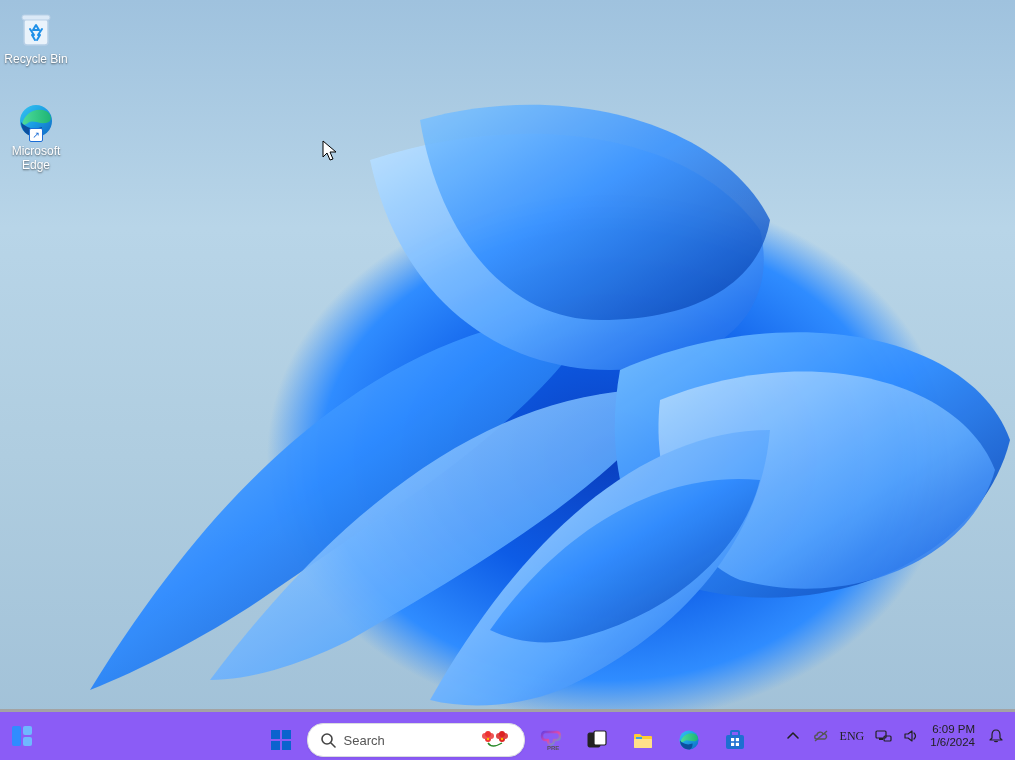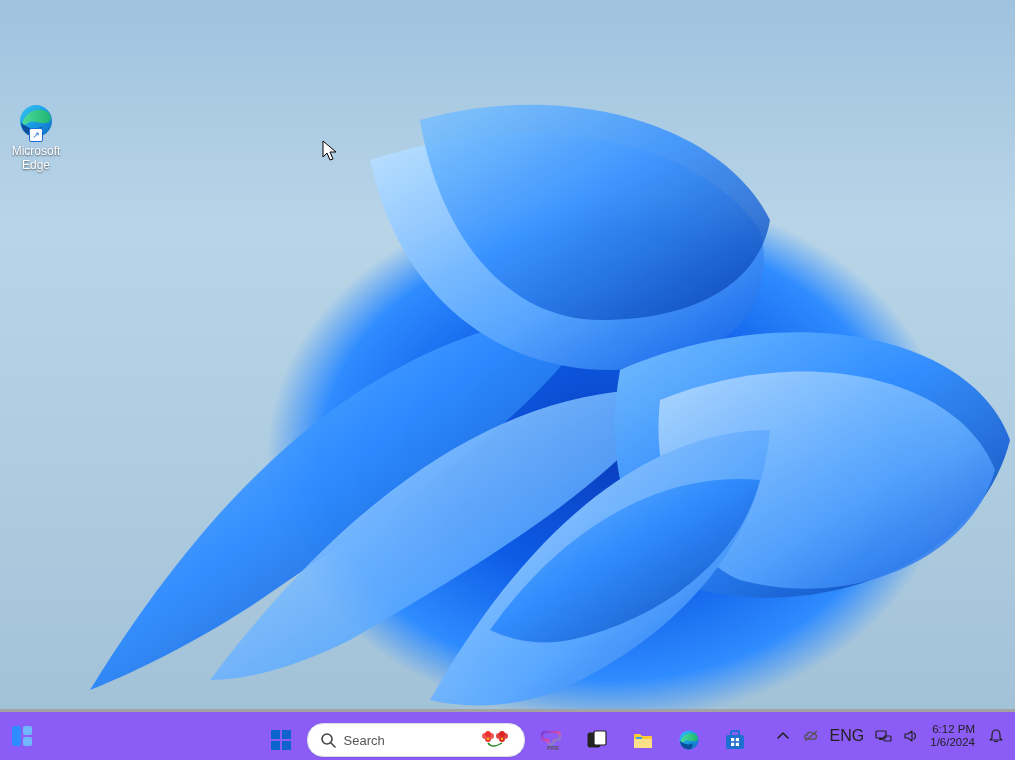--- a/index.html
+++ b/index.html
@@ -17,21 +17,21 @@
   .taskbar{position:absolute;left:0;right:0;bottom:0;height:48px;background:#8b5cf6;border-top:3px solid #a3a3a3;display:flex;align-items:flex-end;}
   .tb-left{position:absolute;left:4px;top:6px;width:36px;height:36px;display:flex;align-items:center;justify-content:center;border-radius:4px;}
   .tb-center{margin:0 auto;display:flex;align-items:center;gap:6px;}
   .tb-btn{width:40px;height:40px;display:flex;align-items:center;justify-content:center;border-radius:4px;}
   .search-pill{display:flex;align-items:center;gap:8px;height:32px;padding:0 14px 0 12px;background:#fff;border:1px solid #d9dbe0;border-radius:16px;min-width:190px;box-shadow:0 1px 2px rgba(0,0,0,.05);}
   .search-pill .txt{color:#555;font-size:13px;}
   .search-pill .flowers{margin-left:auto;display:flex;gap:2px;}
   .tb-right{position:absolute;right:8px;top:0;bottom:0;display:flex;align-items:center;gap:10px;color:#222;}
   .tray-ico{width:18px;height:18px;display:flex;align-items:center;justify-content:center;}
   .clock{text-align:right;font-size:11.5px;line-height:13px;color:#222;}
-  .lang{font-size:16px;color:#222;}
+  .lang{font-size:12px;color:#222;font-family:Liberation Serif, serif;}
   
   .cursor{position:absolute;left:322px;top:140px;pointer-events:none;}
   svg{display:block;}
 </style>
 </head>
 <body>
 
 <div class="desktop">
 
   <svg width="1015" height="760" style="position:absolute;inset:0">
@@ -52,20 +52,30 @@
       <path d="M210 680 C 360 480 520 380 680 390 C 610 490 470 570 350 640 C 300 665 250 680 210 680 Z" fill="url(#petalL)" opacity=".9"></path>
       <path d="M370 160 C 520 110 690 130 760 230 C 780 310 720 370 610 370 C 500 370 400 300 370 160 Z" fill="url(#petalL)"></path>
       <path d="M420 120 C 560 80 720 120 770 220 C 760 280 700 320 600 320 C 510 320 440 240 420 120 Z" fill="url(#petal)" opacity=".85"></path>
       <path d="M620 370 C 780 300 970 330 1010 440 C 980 560 830 620 700 590 C 640 570 600 480 620 370 Z" fill="url(#petal)"></path>
       <path d="M660 400 C 810 340 960 380 995 470 C 970 560 850 610 740 580 C 690 560 650 490 660 400 Z" fill="url(#petalL)" opacity=".9"></path>
       <path d="M430 700 C 520 540 640 430 770 430 C 760 550 670 640 560 690 C 520 706 470 710 430 700 Z" fill="url(#petalL)"></path>
       <path d="M490 630 C 560 530 660 470 760 480 C 740 560 660 620 570 640 C 540 646 510 640 490 630 Z" fill="url(#petal)" opacity=".9"></path>
     </g>
   </svg>
 
+  <div class="dicon" style="left:0;top:8px">
+    <div class="glyph">
+      <svg width="40" height="40" viewBox="0 0 40 40">
+        <rect x="8" y="10" width="24" height="26" rx="3" fill="#eaf3fb" stroke="#b7cfe6" stroke-width="1.5"></rect>
+        <rect x="6" y="6" width="28" height="5" rx="2" fill="#dbe9f7" stroke="#b7cfe6"></rect>
+        <path d="M14 20 l4 6 l-2 0 l3 5 M26 20 l-4 6 l2 0 l-3 5 M20 16 l-3 5 l6 0 z" stroke="#1e90e8" stroke-width="2" fill="none" stroke-linecap="round" stroke-linejoin="round"></path>
+      </svg>
+    </div>
+    <div class="lbl">Recycle Bin</div>
+  </div>
 
   <div class="dicon" style="left:0;top:100px">
     <div class="glyph" style="position:relative">
       <svg width="40" height="40" viewBox="0 0 40 40">
         <defs>
           <linearGradient id="eg1" x1="0" y1="0" x2="1" y2="1">
             <stop offset="0%" stop-color="#36c6f0"></stop>
               <stop offset="50%" stop-color="#1b9de3"></stop>
               <stop offset="100%" stop-color="#0f67c1"></stop>
           </linearGradient>
@@ -210,21 +220,21 @@
         <rect x="10" y="9" width="7" height="5" rx="1" fill="none" stroke="#222" stroke-width="1.2"></rect>
       </svg>
     </div>
     <div class="tray-ico">
       <svg width="18" height="18" viewBox="0 0 18 18">
         <path d="M3 7 L6 7 L10 4 L10 14 L6 11 L3 11 Z" fill="none" stroke="#222" stroke-width="1.2" stroke-linejoin="round"></path>
         <path d="M12 6 C14 8 14 10 12 12" fill="none" stroke="#222" stroke-width="1.2" stroke-linecap="round"></path>
       </svg>
     </div>
     <div class="clock">
-      <div>6:12 PM</div>
+      <div>6:09 PM</div>
       <div>1/6/2024</div>
     </div>
     <div class="tray-ico" style="width:22px">
       <svg width="18" height="18" viewBox="0 0 18 18">
         <path d="M9 3 C6 3 5 5 5 8 L5 11 L3 13 L15 13 L13 11 L13 8 C13 5 12 3 9 3 Z" fill="none" stroke="#222" stroke-width="1.2" stroke-linejoin="round"></path>
         <path d="M7.5 14 C7.5 15 10.5 15 10.5 14" fill="none" stroke="#222" stroke-width="1.2"></path>
       </svg>
     </div>
   </div>
 

